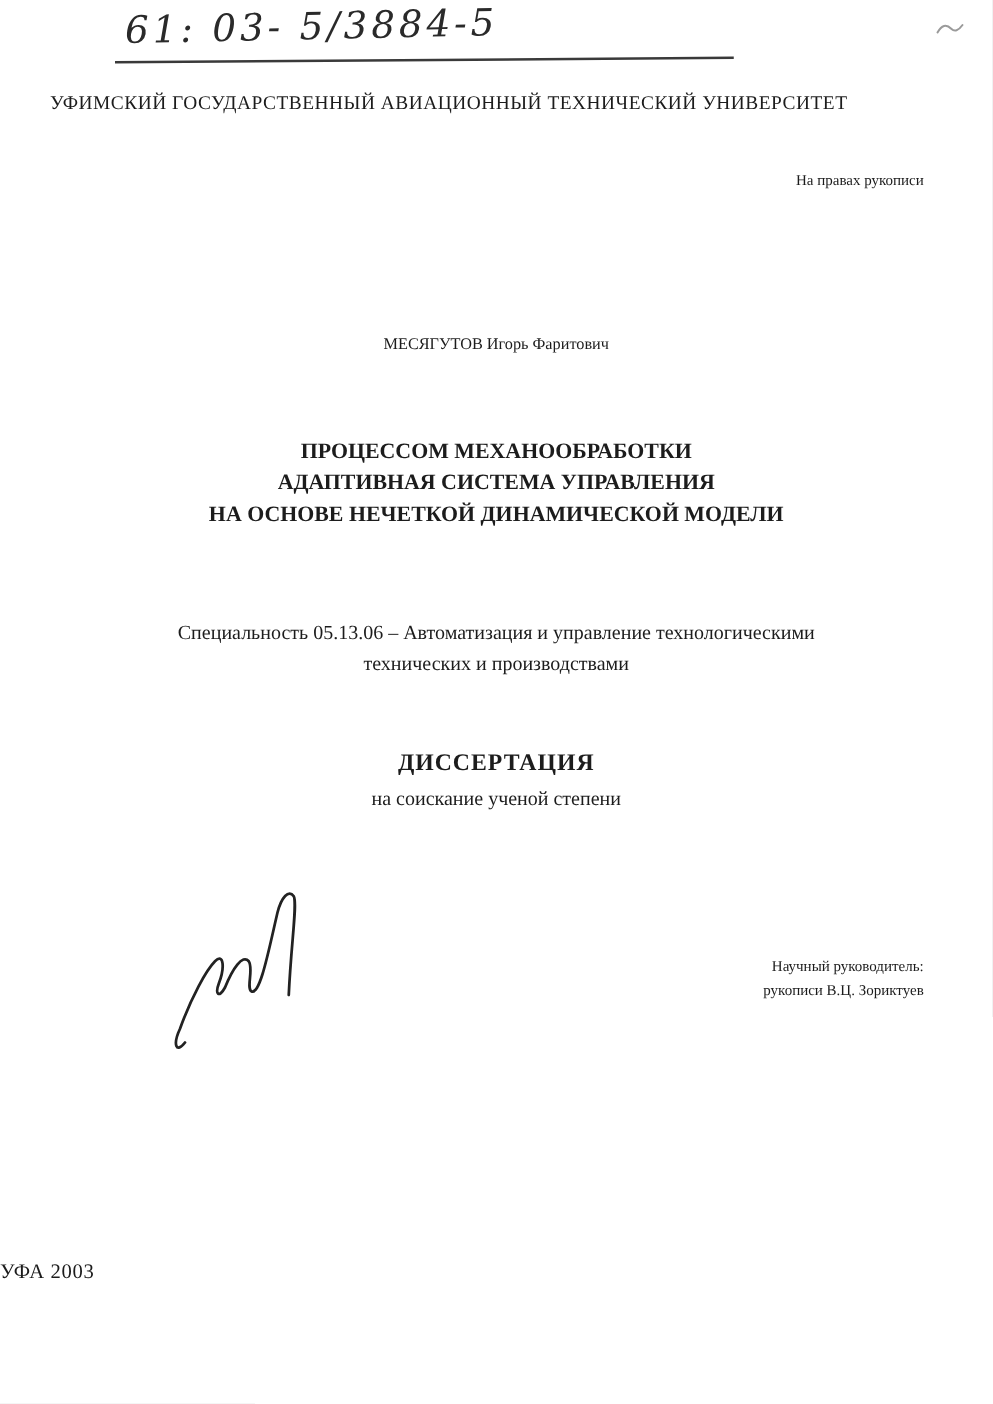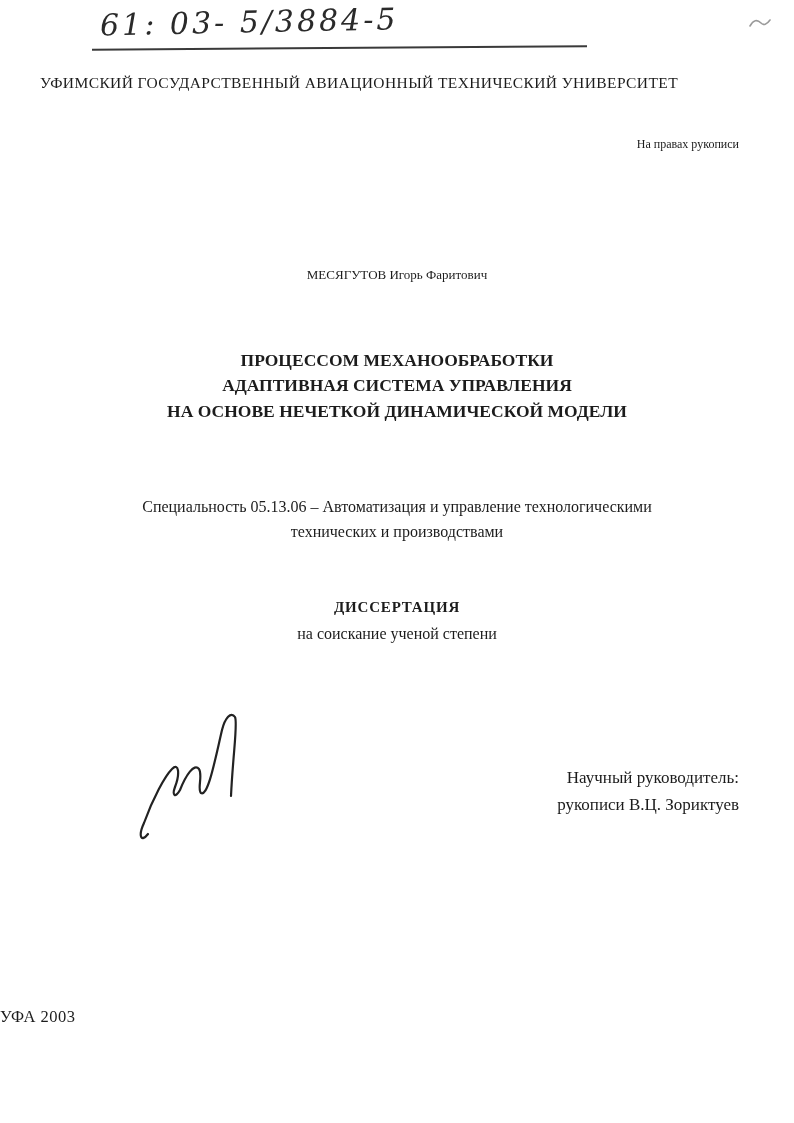--- a/index.html
+++ b/index.html
@@ -92,35 +92,35 @@
   .dissertation-block {
     left: 0;
     right: 0;
     top: 596px;
     text-align: center;
     font-size: 16px;
     line-height: 1.55;
   }
   .dissertation-heading {
     font-weight: bold;
-    font-size: 15px;
+    font-size: 19px;
     letter-spacing: 0.8px;
     margin-bottom: 3px;
   }
 
   .signature {
     left: 138px;
     top: 698px;
   }
 
   .advisor-block {
     right: 55px;
     top: 764px;
     text-align: right;
-    font-size: 17px;
+    font-size: 12px;
     line-height: 1.6;
   }
 
   .city-year {
     left: 0;
     right: 0;
     top: 1007px;
     font-size: 16.5px;
     letter-spacing: 0.5px;
   }

